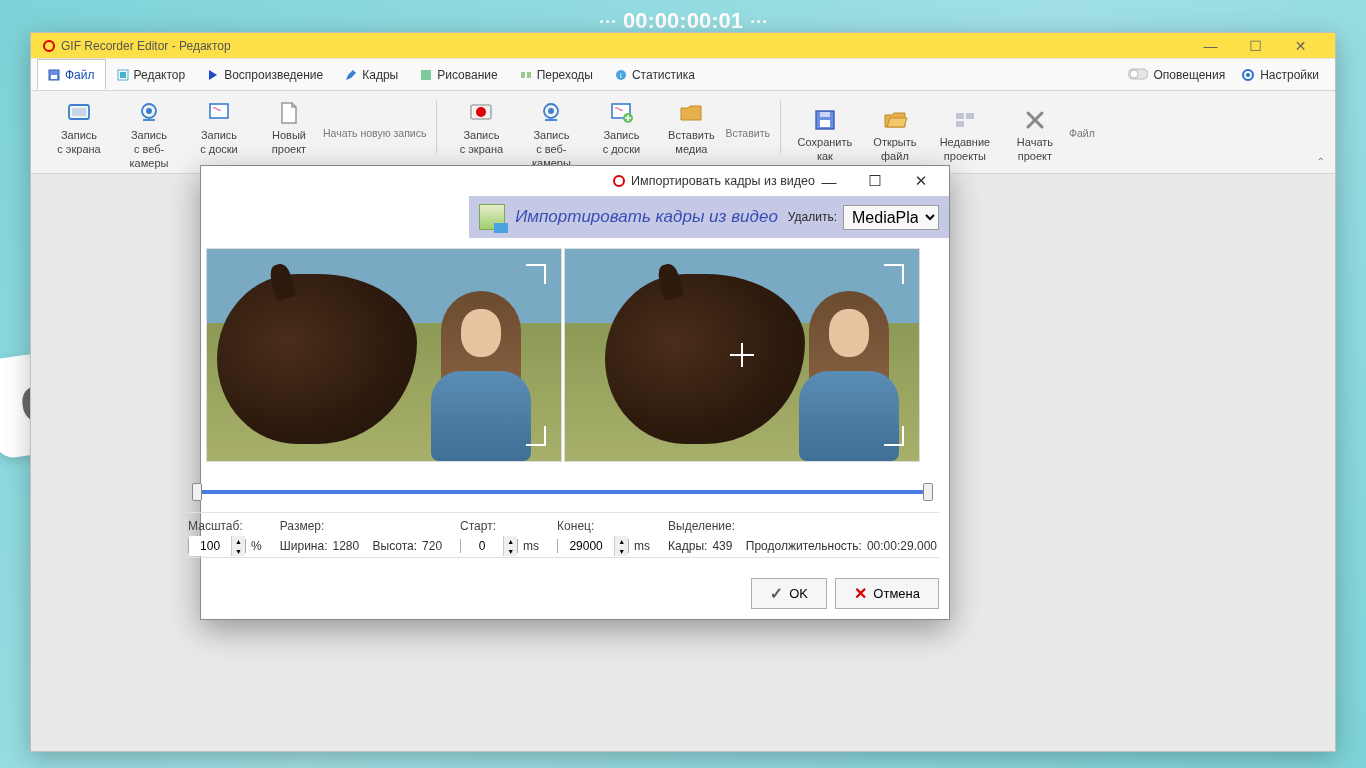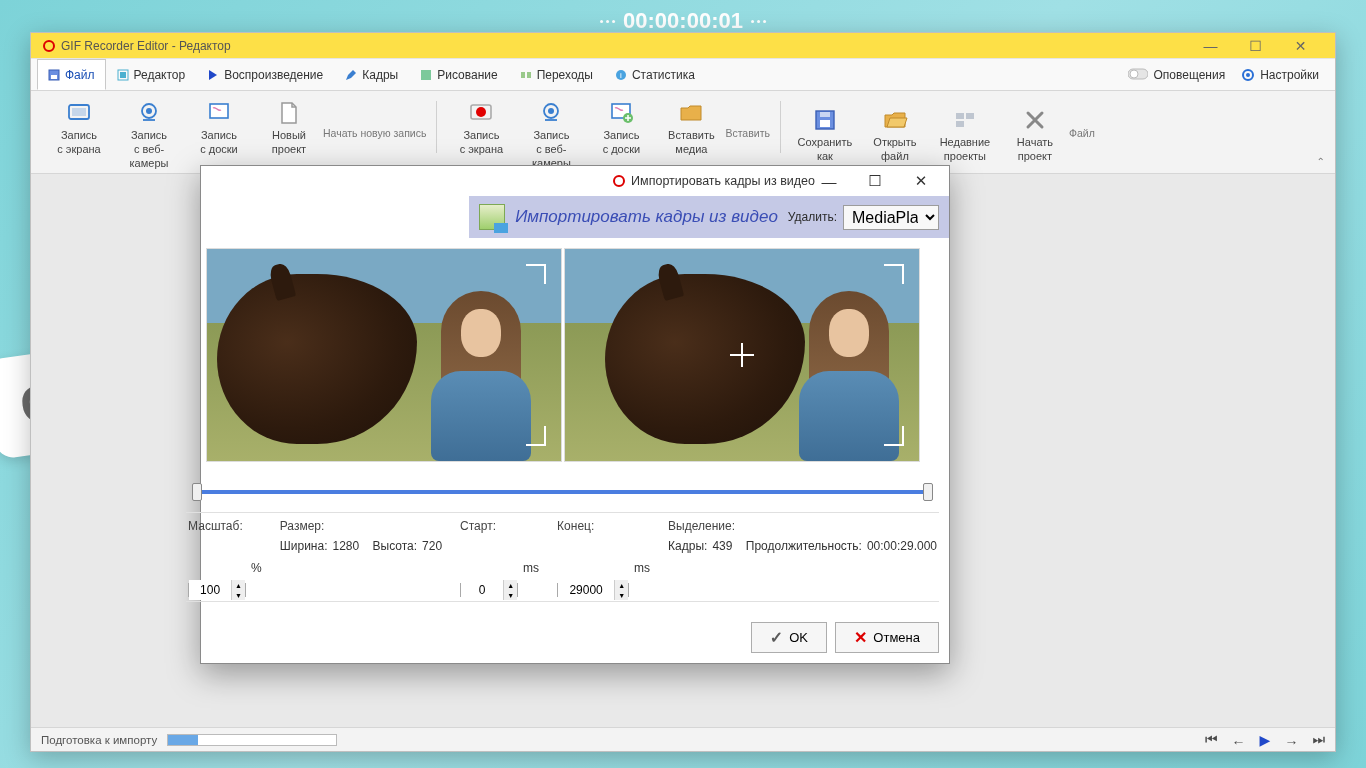--- a/index.html
+++ b/index.html
@@ -98,21 +98,21 @@
 .timeline-track { position: absolute; left: 8px; right: 8px; top: 8px; height: 4px; background: #c9c9c9; border-radius: 2px;}
 .timeline-fill { position: absolute; left: 8px; right: 8px; top: 8px; height: 4px; background: #4a7de0; border-radius: 2px;}
 .tl-handle { position: absolute; top: 1px; width: 10px; height: 18px; background: #f0f0f0; border: 1px solid #888; border-radius: 2px; cursor: pointer;}
 .tl-handle.left { left: 2px; }
 .tl-handle.right { right: 2px; }
 
 .params { display: flex; gap: 18px; padding: 6px 2px 4px; font-size: 12px; color: #333; border-top: 1px solid #e0e0e0; border-bottom: 1px solid #e0e0e0;}
 .param-col { display: flex; flex-direction: column; gap: 6px; }
 .param-col .label { color: #444; }
 .param-col .row { display: flex; align-items: center; gap: 5px; white-space: nowrap; }
-.spinner { display: inline-flex; align-items: center; border: 1px solid #a9a9a9; height: 14px; background: #fff; margin-top: 44px; }
+.spinner { display: inline-flex; align-items: center; border: 1px solid #a9a9a9; height: 14px; background: #fff; }
 .spinner input { width: 42px; border: none; text-align: center; font-size: 12px; height: 20px; outline: none; }
 .spinner .arrows { display: flex; flex-direction: column; width: 14px; }
 .spinner .arrows button { height: 10px; border: none; border-left: 1px solid #ccc; background: #efefef; font-size: 7px; cursor: pointer; line-height: 1; padding: 0;}
 .spinner.wide input { width: 56px; }
 
 .dlg-buttons { display: flex; justify-content: flex-end; gap: 8px; padding: 10px; }
 .dlg-buttons button { display: flex; align-items: center; gap: 6px; padding: 5px 18px; font-size: 13px; border: 1px solid #adadad; background: #f6f6f6; cursor: pointer; }
 .dlg-buttons .ok-mark { color: #5a5a5a; font-size: 16px; font-weight: bold; }
 .dlg-buttons .x-mark { color: #d00; font-size: 16px; font-weight: bold; }
 
@@ -403,33 +403,20 @@
           <span>проект</span>
         </div>
       </div>
       <div class="rib-group-label">Файл</div>
     </div>
     <span class="ribbon-caret">⌃</span>
   </div>
 
   <div class="mw-content"></div>
 
-  <div class="mw-status">
-    <span>Подготовка к импорту</span>
-    <div class="progress">
-        <div class="progress-fill"></div>
-      </div>
-    <div class="nav-arrows">
-      <button>⏮</button>
-      <button>←</button>
-      <button class="play">▶</button>
-      <button>→</button>
-      <button>⏭</button>
-    </div>
-  </div>
 </div>
 
 <div class="dialog">
   <div class="dlg-title">
     <span class="dticon"></span>
     <span>Импортировать кадры из видео</span>
     <div class="wc">
       <button>—</button>
       <button>☐</button>
       <button>✕</button>

